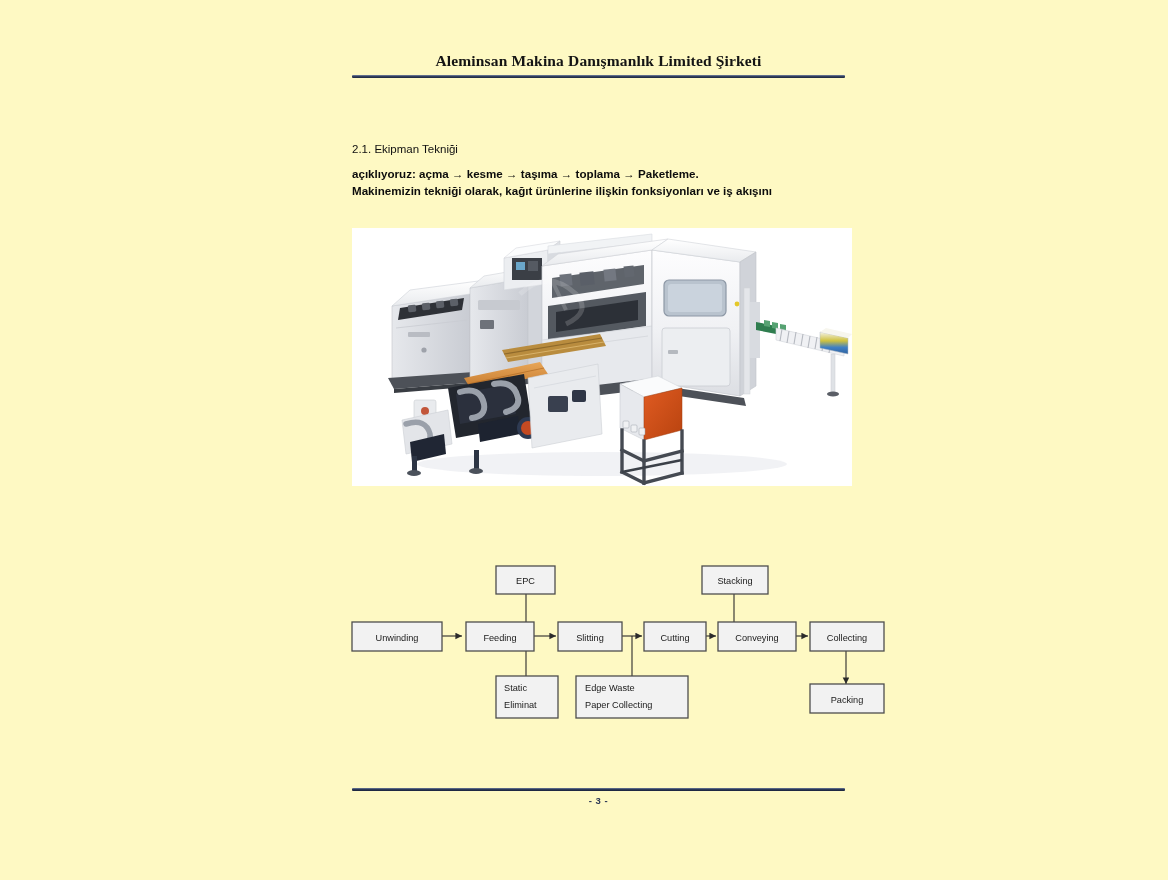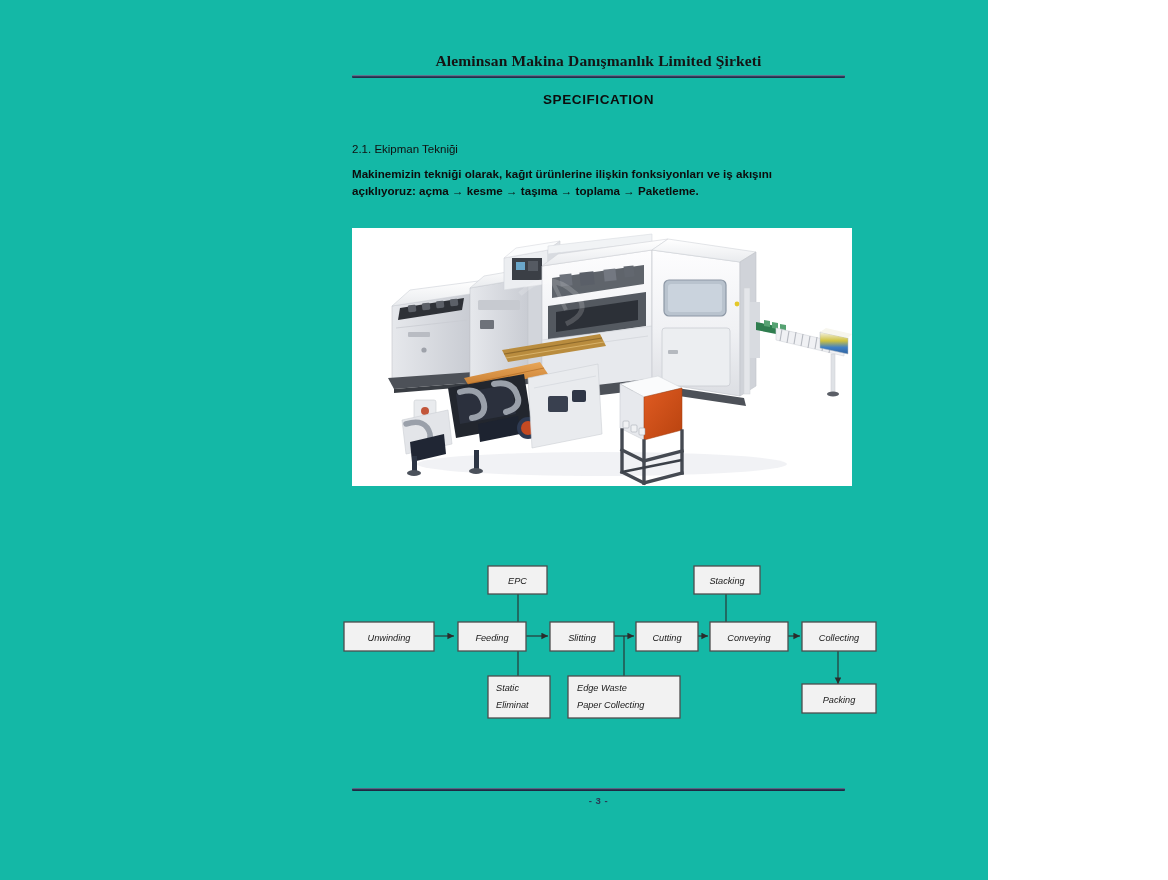--- a/index.html
+++ b/index.html
@@ -14,23 +14,23 @@
     position: relative;
     overflow: hidden;
     font-family: "Liberation Sans", sans-serif;
     color: #000000;
   }
 
   
   #page-sheet {
     position: absolute;
     left: 0; top: 0;
-    width: 988px;
+    width: 1168px;
     height: 880px;
-    background: #14b8a6;
+    background: #fef9c3;
   }
 
   
   #doc-header {
     position: absolute;
     left: 352px;
     top: 52px;
     width: 493px;
   }
   #company-title {
@@ -85,25 +85,24 @@
     width: 500px;
     height: 258px;
     background: #ffffff;
     overflow: hidden;
   }
   #machine-photo svg { display: block; }
 
   
   #flowchart {
     position: absolute;
-    left: 336px;
+    left: 344px;
     top: 558px;
     width: 548px;
     height: 168px;
-    font-style: italic;
   }
   #flowchart svg { display: block; }
   .fc-label {
     font-family: "Liberation Sans", sans-serif;
     font-size: 9.2px;
     fill: #1a1a1a;
   }
 
   
   #doc-footer {
@@ -127,28 +126,27 @@
   }
 </style>
 </head>
 <body>
 
 <div id="page-sheet">
 
   <div id="doc-header">
     <div id="company-title">Aleminsan Makina Danışmanlık Limited Şirketi</div>
     <div id="header-rule"></div>
-    <div id="spec-title">SPECIFICATION</div>
   </div>
 
   <div id="section-block">
     <div id="section-heading">2.1. Ekipman Tekniği</div>
     <div id="section-paragraph">
+      <div>açıklıyoruz: açma → kesme → taşıma → toplama → Paketleme.</div>
       <div>Makinemizin tekniği olarak, kağıt ürünlerine ilişkin fonksiyonları ve iş akışını</div>
-      <div>açıklıyoruz: açma → kesme → taşıma → toplama → Paketleme.</div>
     </div>
   </div>
 
   <div id="machine-photo">
     <svg width="500" height="258" viewBox="0 0 500 258" xmlns="http://www.w3.org/2000/svg">
       <defs>
         <linearGradient id="whiteBody" x1="0" y1="0" x2="0" y2="1">
           <stop offset="0%" stop-color="#fdfdfe"></stop>
           <stop offset="55%" stop-color="#f0f1f4"></stop>
           <stop offset="100%" stop-color="#dcdee3"></stop>

